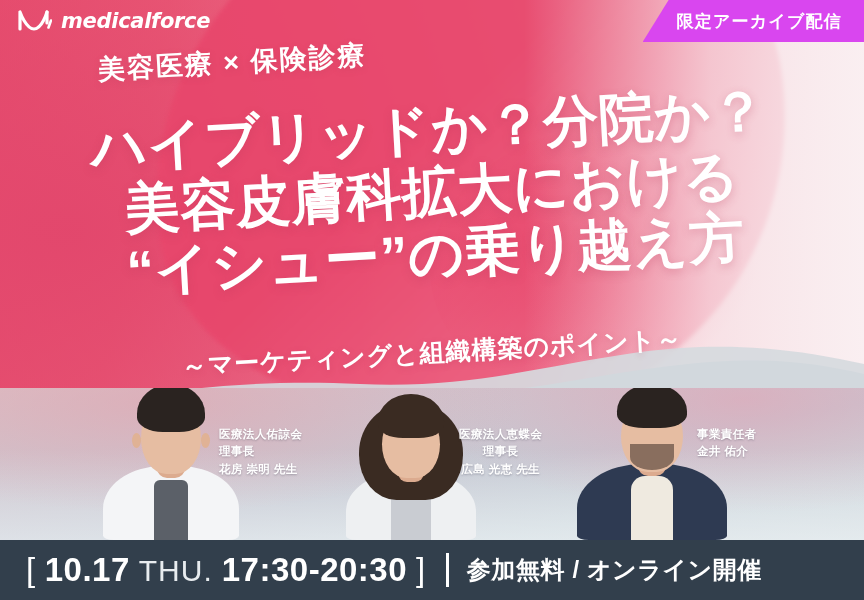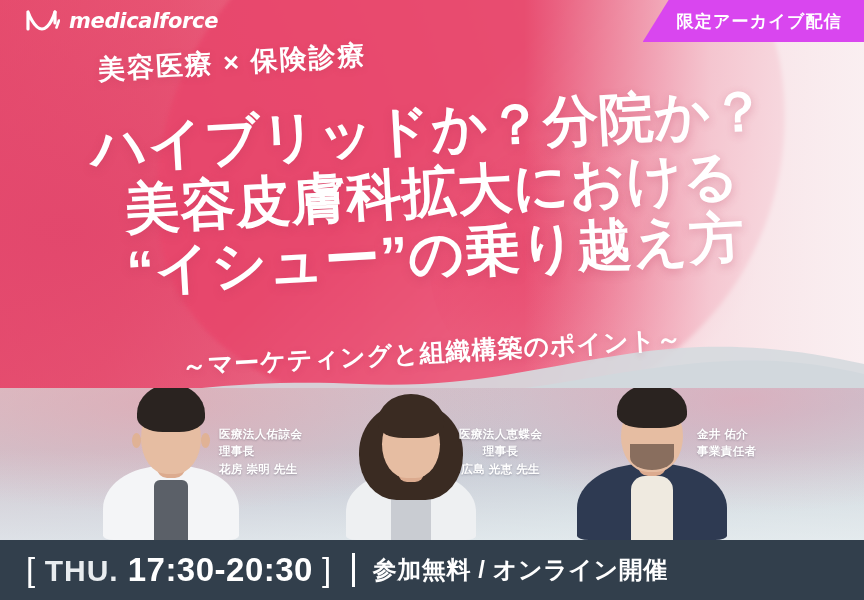--- a/index.html
+++ b/index.html
@@ -107,21 +107,21 @@
     text-shadow:0 1px 2px rgba(60,60,80,.35);
     white-space:nowrap;
   }
   #credit1{left:194px;top:426px;}
   #credit2{left:434px;top:426px;text-align:center;}
   #credit3{left:672px;top:426px;}
   .credit div{margin-bottom:1px;padding-left:25px;}
 
   
   .logo{
-    position:absolute;left:18px;top:9px;display:flex;align-items:center;gap:9px;margin-left:8px;
+    position:absolute;left:18px;top:9px;display:flex;align-items:center;gap:9px;
   }
   .logo-text{
     color:#fff;font-size:21px;font-weight:700;font-style:italic;
     letter-spacing:-.3px;font-family:"DejaVu Sans","Liberation Sans",sans-serif;
   }
 
   
   .badge{
     position:absolute;right:0;top:0;height:42px;
     background:#d946ef;
@@ -163,21 +163,21 @@
   
   .footer{
     position:absolute;left:0;bottom:0;width:864px;height:60px;
     background:#323f4c;display:flex;align-items:center;
   }
   .date{
     color:#fff;font-size:33px;font-weight:700;letter-spacing:.5px;
     margin-left:26px;display:flex;align-items:baseline;gap:9px;
     white-space:nowrap;
   }
-  .date .dow{font-weight:700;font-size:30px;letter-spacing:1px;color:#e8ecef;}
+  .date .dow{font-weight:400;font-size:30px;letter-spacing:1px;color:#e8ecef;}
   .date .brk{font-weight:400;}
   .divider{
     width:3px;height:34px;background:#ffffff;margin:0 18px 0 20px;flex:none;
   }
   .fmeta{
     color:#fff;font-size:24px;font-weight:700;letter-spacing:.6px;white-space:nowrap;
   }
 </style>
 </head>
 <body>
@@ -256,27 +256,28 @@
     <div>花房 崇明 先生</div>
   </div>
 
   <div class="credit" id="credit2">
     <div>医療法人恵蝶会</div>
     <div>理事長</div>
     <div>広島 光恵 先生</div>
   </div>
 
   <div class="credit" id="credit3">
+    <div>事業責任者</div>
     <div>金井 佑介</div>
-    <div>事業責任者</div>
   </div>
 
   <div class="footer">
     <div class="date">
       <span class="brk">[</span>
+      <span>10.17</span>
       <span class="dow">THU.</span>
       <span>17:30-20:30</span>
       <span class="brk">]</span>
     </div>
     <div class="divider"></div>
     <div class="fmeta">参加無料 / オンライン開催</div>
   </div>
 
 </div>
 

